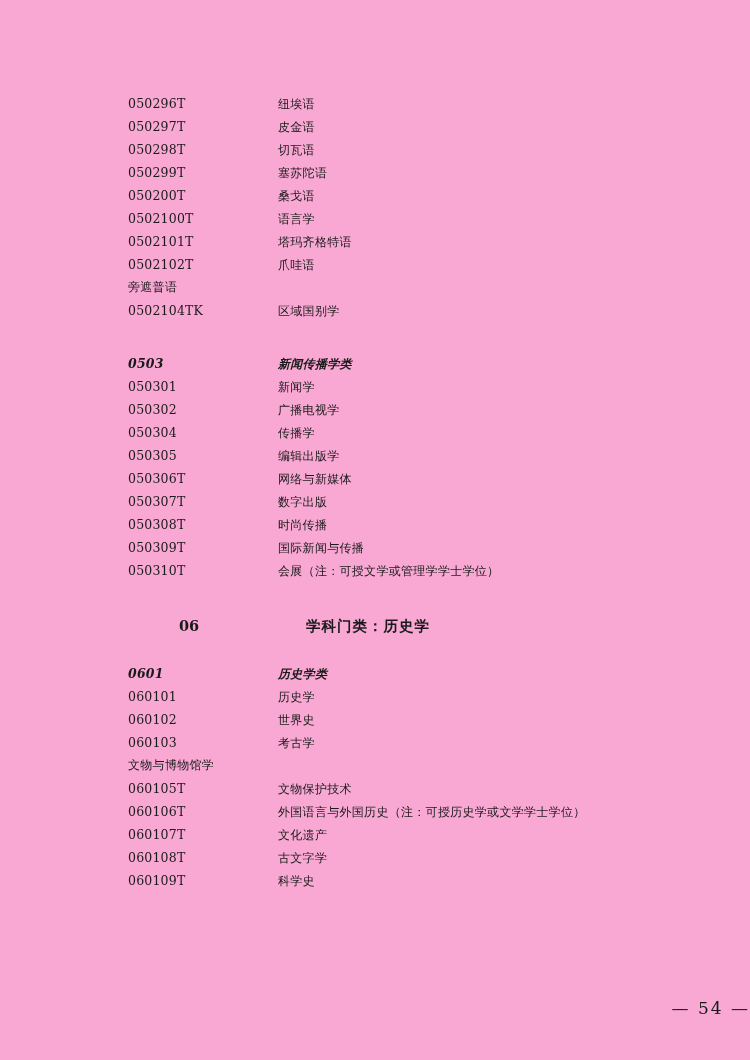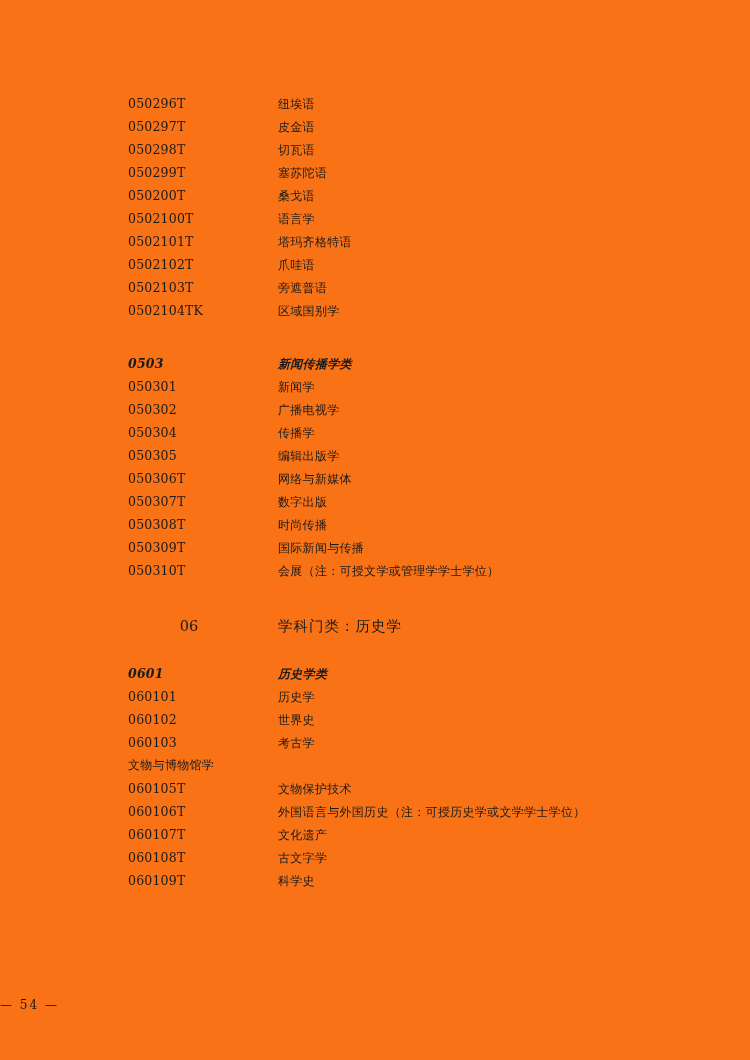--- a/index.html
+++ b/index.html
@@ -14,21 +14,21 @@
     color: #1a1a1a;
     position: relative;
     overflow: hidden;
   }
   .page {
     position: absolute;
     left: 0;
     top: 0;
     width: 750px;
     height: 1060px;
-    background: #f97316;
+    background: #f9a8d4;
   }
   .content {
     position: absolute;
     left: 128px;
     top: 92px;
     width: 540px;
   }
   .row {
     display: flex;
     align-items: baseline;
@@ -58,40 +58,41 @@
   }
   .spacer-md {
     height: 22px;
   }
   .category-row {
     display: flex;
     align-items: baseline;
     height: 28px;
     line-height: 28px;
     font-size: 14.5px;
-    font-weight: normal;
+    font-weight: bold;
+    gap: 28px;
   }
   .category-row .code {
     width: 150px;
     flex: 0 0 150px;
     text-align: center;
     padding-right: 28px;
     box-sizing: border-box;
   }
   .category-row .name {
     flex: 1 1 auto;
     letter-spacing: 1px;
   }
   .footer {
     position: absolute;
     left: 0;
     top: 998px;
     width: 750px;
-    text-align: left;
-    font-size: 12px;
+    text-align: right;
+    font-size: 17px;
     letter-spacing: 2px;
   }
   .footer .pagenum {
     display: inline-block;
   }
 </style>
 </head>
 <body>
 
 <div class="page">
@@ -122,21 +123,20 @@
       </div>
       <div class="row">
         <span class="code">0502101T</span>
         <span class="name">塔玛齐格特语</span>
       </div>
       <div class="row">
         <span class="code">0502102T</span>
         <span class="name">爪哇语</span>
       </div>
       <div class="row">
-        <span class="code">0502103T</span>
         <span class="name">旁遮普语</span>
       </div>
       <div class="row">
         <span class="code">0502104TK</span>
         <span class="name">区域国别学</span>
       </div>
       <div class="spacer-lg"></div>
       <div class="row bold">
         <span class="code">0503</span>
         <span class="name">新闻传播学类</span>

